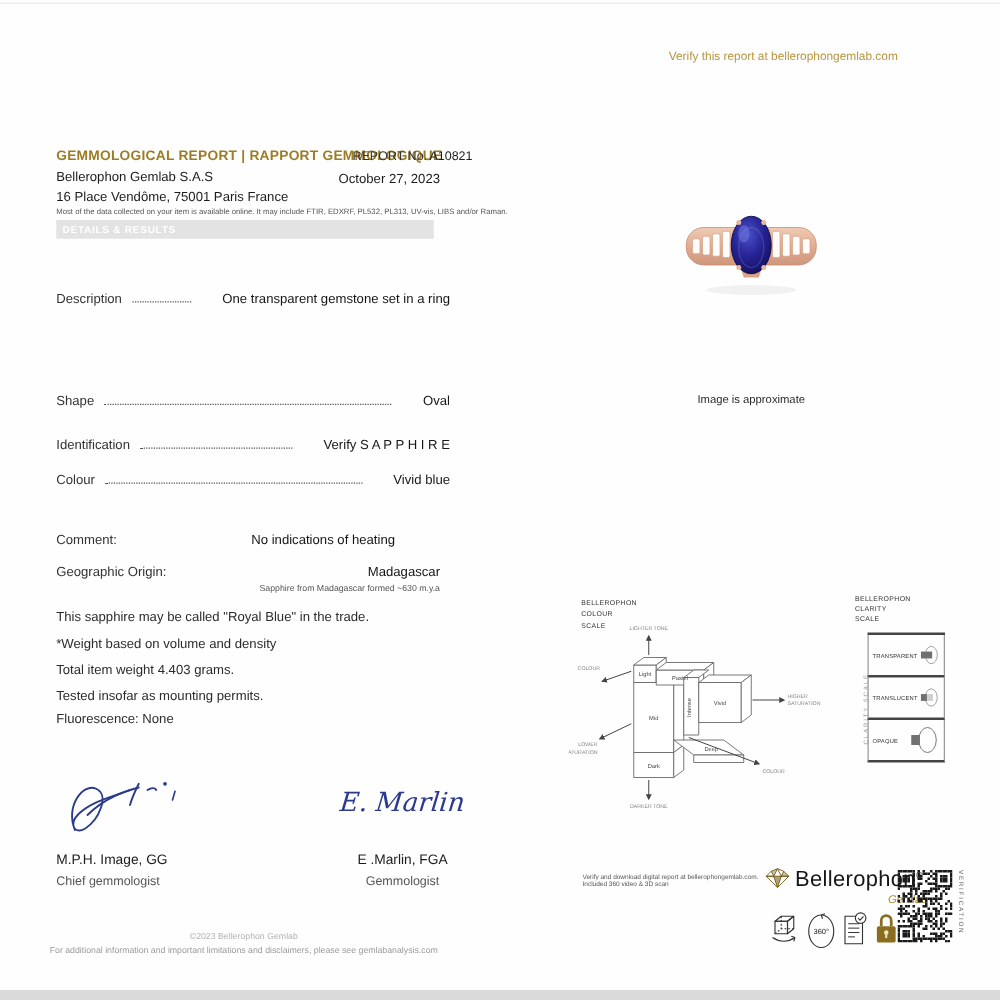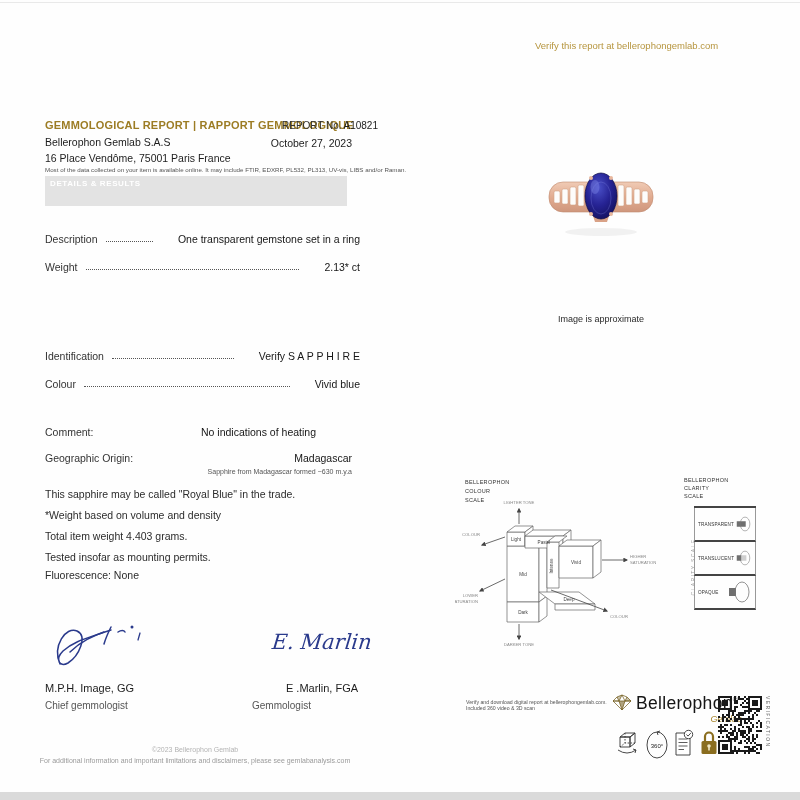--- a/index.html
+++ b/index.html
@@ -11,21 +11,21 @@
 
   .verify-top{left:535px;top:40px;font-size:9.5px;color:#b6953e;}
 
   .hdr-title{left:45px;top:119px;font-size:11px;font-weight:700;color:#9c7c24;letter-spacing:.2px;}
   .hdr-repno{left:258px;top:120px;width:96px;display:flex;justify-content:space-between;font-size:10px;color:#333;margin-left:24px;}
   .hdr-repno .val{color:#1c1c1c;}
   .hdr-company{left:45px;top:136px;font-size:10.5px;color:#1c1c1c;}
   .hdr-date{left:240px;top:137px;width:112px;text-align:right;font-size:10.5px;color:#1c1c1c;}
   .hdr-address{left:45px;top:152px;font-size:10.5px;color:#1c1c1c;}
   .hdr-fine{left:45px;top:166px;font-size:6.2px;color:#555;}
-  .section-bar{left:45px;top:176px;width:302px;height:30px;background:#e3e3e3;
+  .section-bar{left:45px;top:176px;width:302px;height:15px;background:#e3e3e3;
                color:#ffffff;font-size:8px;font-weight:700;letter-spacing:.6px;
                line-height:15px;padding-left:5px;box-sizing:border-box;}
 
   .drow{left:45px;width:315px;display:flex;align-items:flex-end;font-size:10.5px;}
   .drow .lbl{color:#333;white-space:nowrap;}
   .drow .leader{flex:1;border-bottom:1.5px dotted #555;margin:0 5px 3px 8px;}
   .drow .val{color:#161616;white-space:nowrap;margin-left:20px;}
 
   .cmt-lbl{left:45px;font-size:10.5px;color:#333;}
   .cmt-val{font-size:10.5px;color:#161616;text-align:right;}
@@ -78,24 +78,24 @@
   <div class="abs hdr-date">October 27, 2023</div>
   <div class="abs hdr-address">16 Place Vendôme, 75001 Paris France</div>
   <div class="abs hdr-fine">Most of the data collected on your item is available online. It may include FTIR, EDXRF, PL532, PL313, UV-vis, LIBS and/or Raman.</div>
   <div class="abs section-bar">DETAILS &amp; RESULTS</div>
 
   <div class="abs drow" style="top:233px">
     <span class="lbl">Description</span>
     <span class="leader"></span>
     <span class="val">One transparent gemstone set in a ring</span>
   </div>
-  <div class="abs drow" style="top:261px">
-    <span class="lbl">Weight</span>
+  <div class="abs drow" style="top:315px">
+    <span class="lbl">Shape</span>
     <span class="leader"></span>
-    <span class="val">2.13* ct</span>
+    <span class="val">Oval</span>
   </div>
   <div class="abs drow" style="top:350px">
     <span class="lbl">Identification</span>
     <span class="leader"></span>
     <span class="val">Verify  S A P P H I R E</span>
   </div>
   <div class="abs drow" style="top:378px">
     <span class="lbl">Colour</span>
     <span class="leader"></span>
     <span class="val">Vivid blue</span>
@@ -121,21 +121,21 @@
       <path d="M70,12 C73,10 76,10 77,12"></path>
     </g>
     <circle cx="84" cy="7" r="1.5" fill="#2a3a8c"></circle>
     <path d="M92,13 l-2,7" stroke="#2a3a8c" stroke-width="1.3" fill="none" stroke-linecap="round"></path>
   </svg>
   <div class="abs sig-name" style="left:45px;top:682px">M.P.H. Image, GG</div>
   <div class="abs sig-title" style="left:45px;top:700px">Chief gemmologist</div>
 
   <div class="abs sig-script">E. Marlin</div>
   <div class="abs sig-name" style="left:252px;top:682px;width:140px;text-align:center">E .Marlin, FGA</div>
-  <div class="abs sig-title" style="left:252px;top:700px;width:140px;text-align:left">Gemmologist</div>
+  <div class="abs sig-title" style="left:252px;top:700px;width:140px;text-align:center">Gemmologist</div>
 
   <svg class="abs" style="left:545px;top:152px" width="112" height="92" viewBox="0 0 112 92">
     <defs>
       <linearGradient id="rose" x1="0" y1="0" x2="0" y2="1">
         <stop offset="0" stop-color="#f0cbb5"></stop>
           <stop offset="0.55" stop-color="#e0a98e"></stop>
           <stop offset="1" stop-color="#cf977d"></stop>
       </linearGradient>
       <radialGradient id="sap" cx="0.42" cy="0.32" r="0.85">
         <stop offset="0" stop-color="#4a50c8"></stop>

